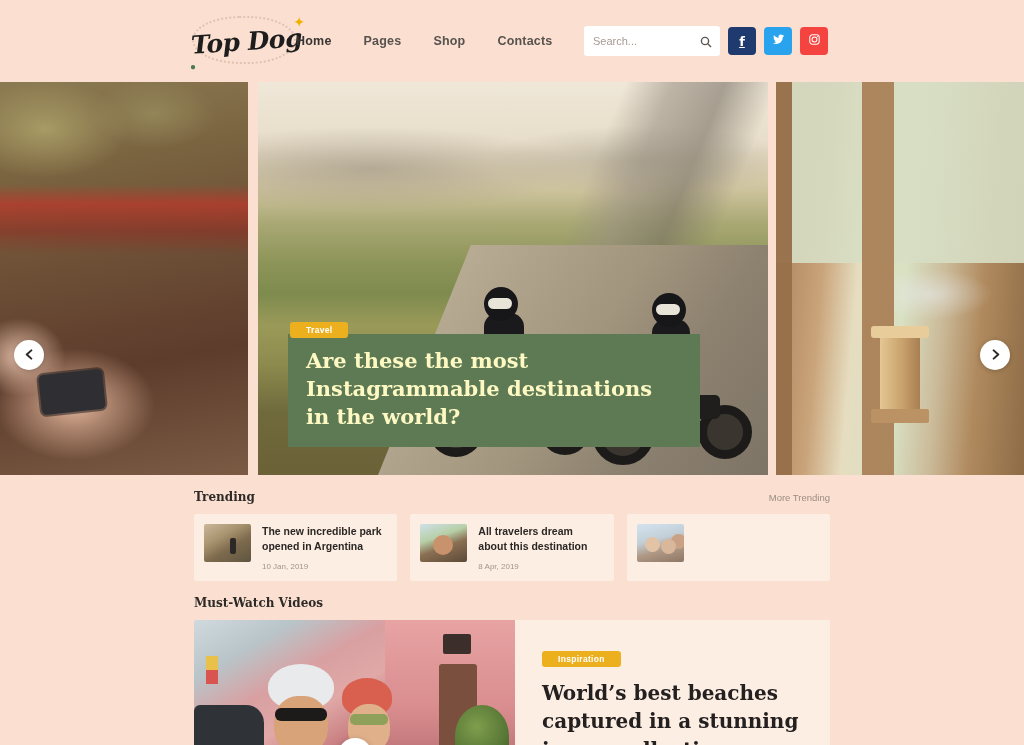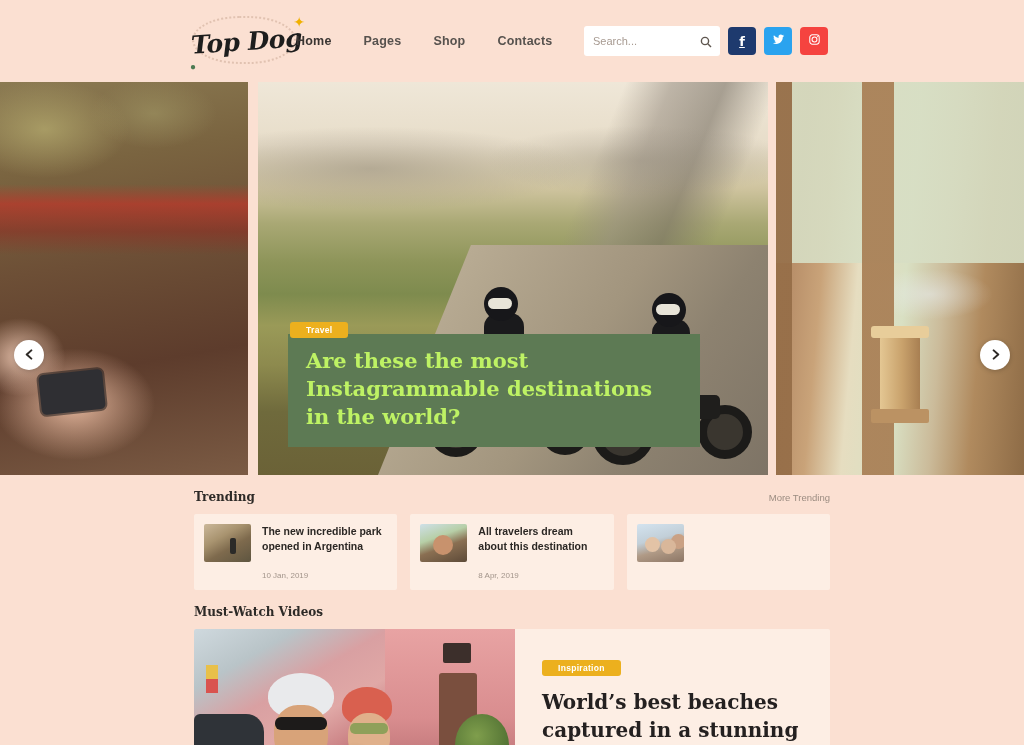--- a/index.html
+++ b/index.html
@@ -166,21 +166,21 @@
   }
   .hero-caption-box {
     background:#5d7a54;
     padding:13px 18px 16px 18px;
     margin-top:-4px;
   }
   .hero-caption .badge { margin-left:2px; position:relative; z-index:5; }
   .hero-title {
     font-family:"DejaVu Serif", serif;
     font-weight:700; font-size:21px; line-height:1.33;
-    color:#bef264;
+    color:#fef9c3;
   }
 
   
   .ph-right { background: linear-gradient(95deg,#c09a6e 0%,#b9906a 12%,#c9a379 22%,#e6ddc0 35%,#d9e0c3 52%,#cbbb9a 66%,#b08a5e 80%,#8d6b46 100%); }
   .ph-right::before {
     content:""; position:absolute; inset:0;
     background:
       linear-gradient(90deg, rgba(150,110,72,.95) 0 16px, transparent 16px),
       linear-gradient(90deg, transparent 0 86px, rgba(168,126,84,.92) 86px 118px, transparent 118px),
       linear-gradient(180deg, rgba(215,222,196,.9) 0 46%, transparent 46%),
@@ -235,21 +235,21 @@
   .tt1::after{ content:""; position:absolute; left:55%; top:38%; width:6px; height:16px; background:#2b2a28; border-radius:2px; }
   .tt2 { background: linear-gradient(160deg,#cfe0e8 0%,#b7cfa7 35%,#8a6f52 58%,#5d4a38 100%); }
   .tt2::after{ content:""; position:absolute; left:26%; top:28%; width:20px; height:20px; border-radius:50%; background:#c8926d; }
   .tt3 { background: linear-gradient(165deg,#d3e3ef 0%,#c2cfd8 40%,#b09a86 65%,#8d7665 100%); }
   .tt3::after{ content:""; position:absolute; left:18%; top:34%; width:15px; height:15px; border-radius:50%; background:#e3c3a6; box-shadow:16px 2px 0 #d9b79a, 26px -3px 0 #caa184; }
   .trend-body { flex:1; display:flex; flex-direction:column; justify-content:center; }
   .trend-title {
     font-size:10.5px; font-weight:700; color:#2b2724;
     line-height:1.42;
   }
-  .trend-date { font-size:8px; color:#a2948a; margin-top:17px; }
+  .trend-date { font-size:8px; color:#a2948a; margin-top:8px; }
 
   
   .video-card {
     display:flex; background:#fdeee4;
     margin-top:10px; border-radius:2px; overflow:hidden;
     height:147px;
   }
   .video-thumb {
     width:321px; position:relative; flex-shrink:0;
     background: linear-gradient(150deg,#cfd9de 0%,#b9c4c8 18%,#d9a0a2 34%,#e0a8a6 48%,#c97f82 62%,#6c6a6a 78%,#3b3a3c 100%);

